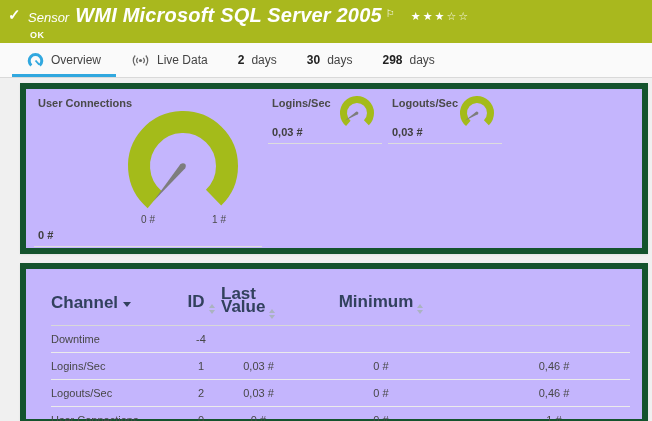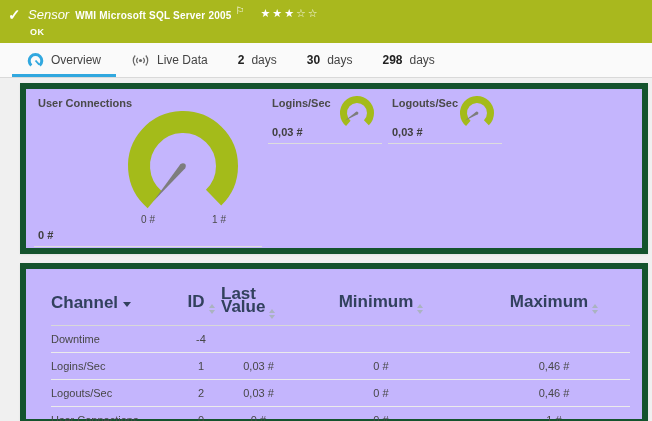--- a/index.html
+++ b/index.html
@@ -6,21 +6,21 @@
   html,body { width:652px; height:421px; }
   body { font-family:"Liberation Sans", sans-serif; background:#f0f0f0; overflow:hidden; }
   .page { width:652px; height:421px; overflow:hidden; background:#f0f0f0; }
 
   
   .sensor-header { background:#a9b81e; height:43px; color:#fff; display:flex; padding:6px 10px 0 8px; }
   .check { font-size:15px; font-weight:bold; line-height:18px; width:20px; }
   .header-text { flex:1; }
   .title-line { display:flex; align-items:baseline; line-height:18px; white-space:nowrap; }
   .kind { font-style:italic; font-size:13px; margin-right:6px; }
-  .sensor-title { font-weight:bold; font-size:10px; letter-spacing:.2px; }
+  .sensor-title { font-weight:bold; font-size:20px; letter-spacing:.2px;font-style:italic; }
   .flag { font-size:10px; margin-left:4px; position:relative; top:-5px; }
   .stars { font-size:11px; letter-spacing:2px; margin-left:16px; position:relative; top:-2px; }
   .stars .empty { opacity:.85; }
   .status-line { font-size:9px; font-weight:bold; margin:2px 0 0 2px; letter-spacing:.5px; }
 
   
   .tabs { background:#fafafa; height:35px; border-bottom:1px solid #d9d9d9; display:flex; align-items:stretch; padding-left:12px; }
   .tab { position:relative; display:flex; align-items:center; gap:7px; padding:8px 15px; font-size:12px; color:#444; cursor:pointer;text-align:right; }
   .tab .num { font-weight:bold; color:#222; }
   .tab.active::after { content:""; position:absolute; left:0; right:0; bottom:0; height:3px; background:#31a8df; }
@@ -164,24 +164,20 @@
           <span>Last</span><br>
           <span>Value</span><span class="sort">
               <i class="up"></i>
               <i class="dn"></i>
             </span>
         </div>
         <div class="td-r"><span>Minimum</span><span class="sort">
               <i class="up"></i>
               <i class="dn"></i>
             </span></div>
-        <div class="td-r"><span>Maximum</span><span class="sort">
-              <i class="up"></i>
-              <i class="dn"></i>
-            </span></div>
       </div>
 
       <div class="tr row">
         <div>Downtime</div>
         <div class="td-r">-4</div>
         <div class="td-r"></div>
         <div class="td-r"></div>
         <div class="td-r"></div>
       </div>
 

